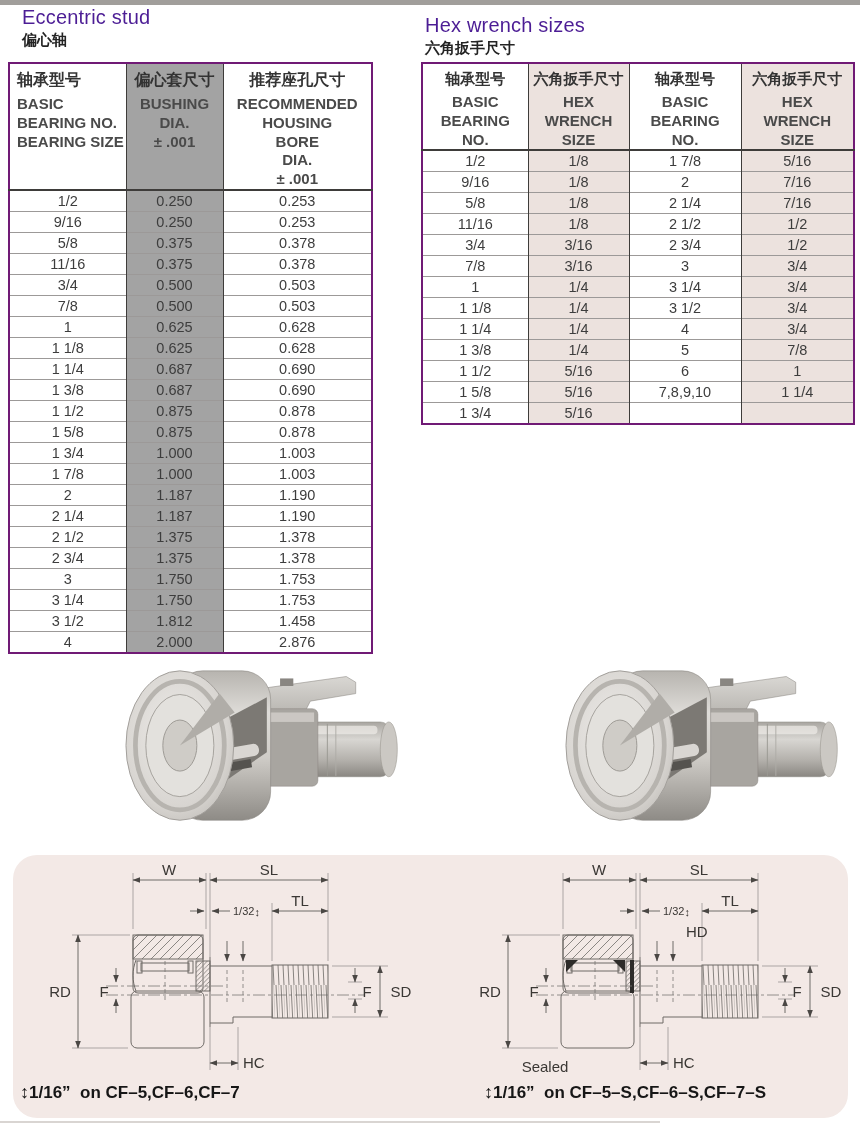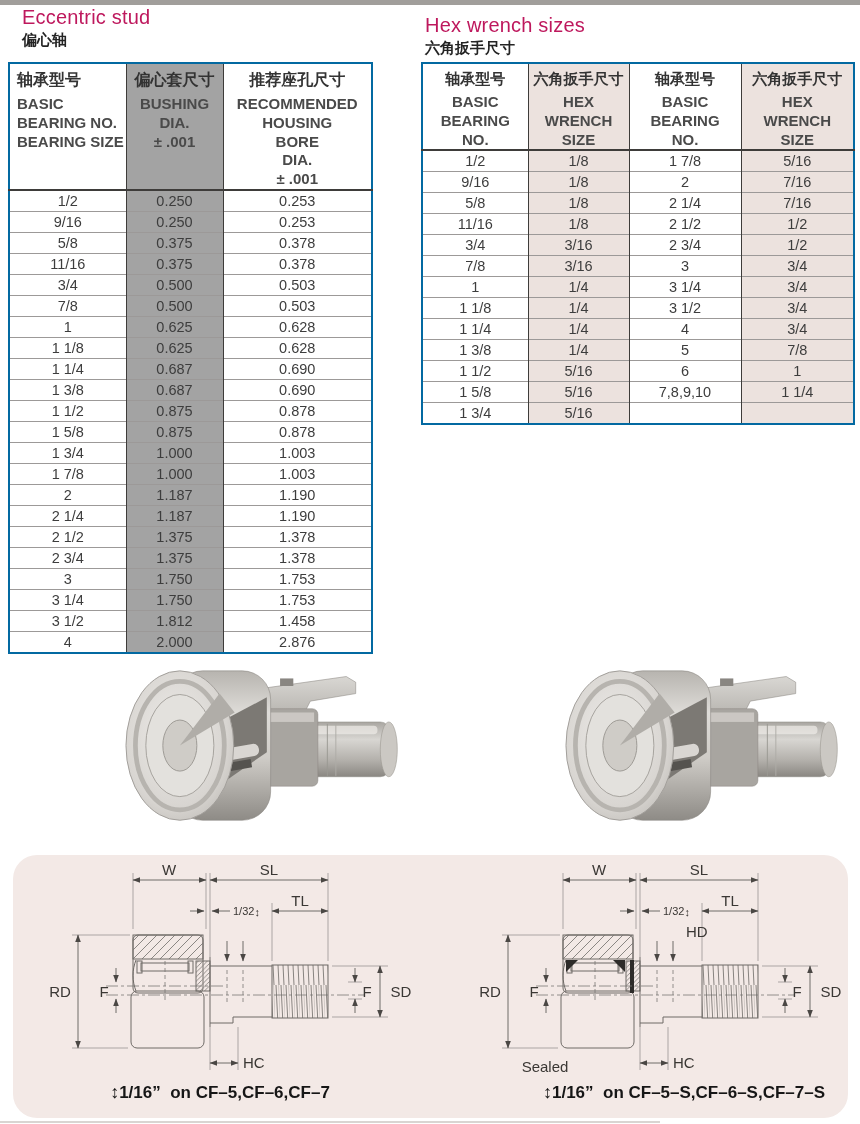--- a/index.html
+++ b/index.html
@@ -5,26 +5,26 @@
   html,body{margin:0;padding:0;background:#ffffff;}
   body{width:860px;height:1124px;position:relative;overflow:hidden;
        font-family:"Liberation Sans","DejaVu Sans",sans-serif;color:#3d3d3d;}
   .abs{position:absolute;}
 
   
   .top-edge{left:0;top:0;width:860px;height:5px;background:#a19e9b;}
   .bottom-edge{left:0;bottom:1px;width:660px;height:2px;background:#d9d5d2;}
 
   
-  .title-en{font-size:20px;color:#be185d;letter-spacing:.2px;}
+  .title-en{font-size:20px;color:#4c1d95;letter-spacing:.2px;}
   .title-zh{font-size:15px;font-weight:bold;color:#242424;margin-top:2px;}
 
   
   table.tbl{border-collapse:collapse;table-layout:fixed;background:#fff;
-            border:2px solid #0369a1;}
+            border:2px solid #701a75;}
   .tbl th,.tbl td{border-left:1.5px solid #3e3c3a;padding:0;text-align:center;
                   overflow:hidden;}
   .tbl th:first-child,.tbl td:first-child{border-left:none;}
   .tbl thead th{border-bottom:2px solid #3e3c3a;vertical-align:top;height:83px;}
   .tbl tbody td{border-top:1px solid #9c9998;height:20px;line-height:20px;
                 font-size:14.5px;color:#3d3d3d;}
   .tbl tbody tr:first-child td{border-top:none;}
   .th-zh{font-size:16px;color:#333;margin-top:6px;}
   .th-en{font-size:15px;color:#4a4a4a;line-height:1.25;margin-top:4px;white-space:pre-line;}
   
@@ -32,21 +32,21 @@
   .left-tbl thead th:first-child .th-en{text-align:left;padding-left:7px;}
   .left-tbl th:nth-child(2),.left-tbl td:nth-child(2){background:#a3a3a3;}
   .right-tbl th:nth-child(2),.right-tbl td:nth-child(2),
   .right-tbl th:nth-child(4),.right-tbl td:nth-child(4){background:#ece2de;}
 
   
   .pink-panel{left:13px;top:855px;width:835px;height:263px;background:#f3e9e6;
               border-radius:24px;}
 
   
-  .caption{top:1082px;width:400px;text-align:center;font-size:17px;font-weight:bold;
+  .caption{top:1082px;width:400px;text-align:left;font-size:17px;font-weight:bold;
            color:#161616;}
   .caption .sym{font-size:18px;}
 
   svg text{font-family:"Liberation Sans","DejaVu Sans",sans-serif;}
   .dim-t{font-size:15px;fill:#3a3734;}
   .dim-s{font-size:11px;fill:#3a3734;}
 </style>
 </head>
 <body>
 

